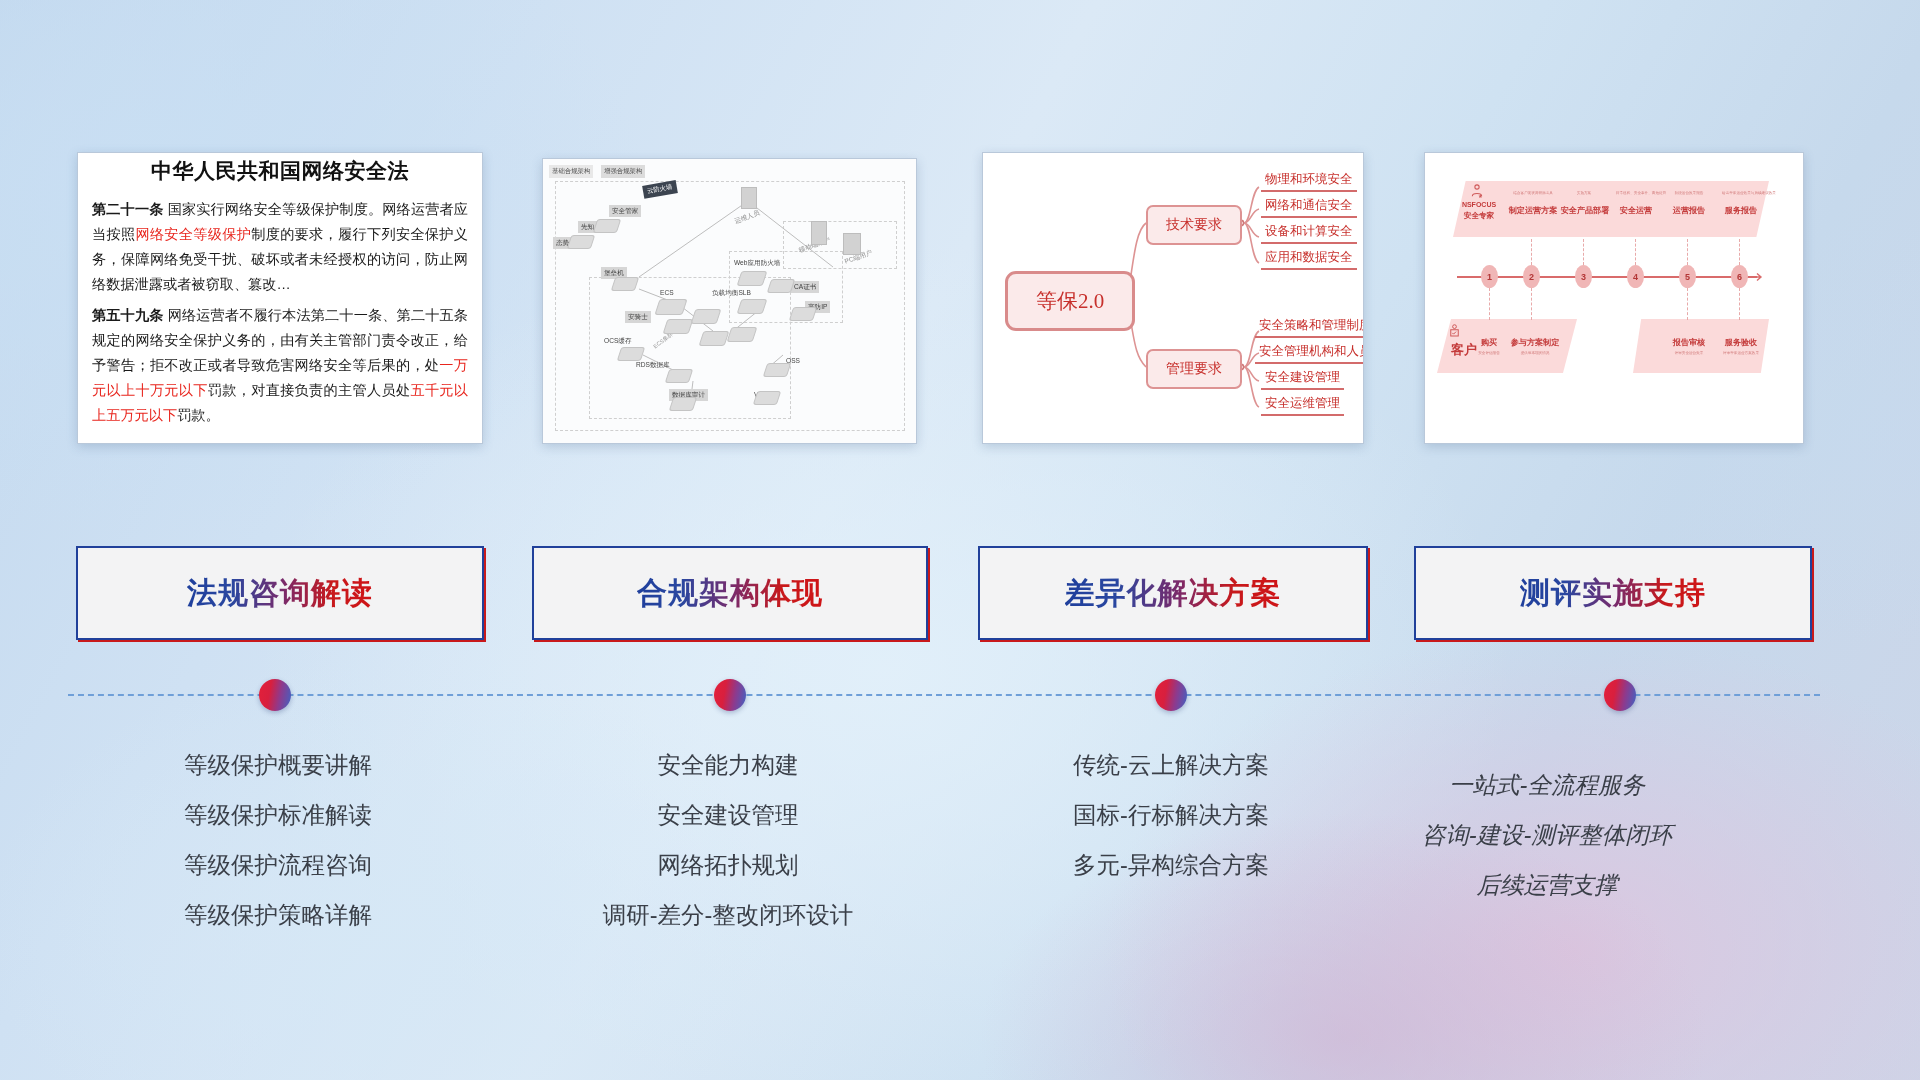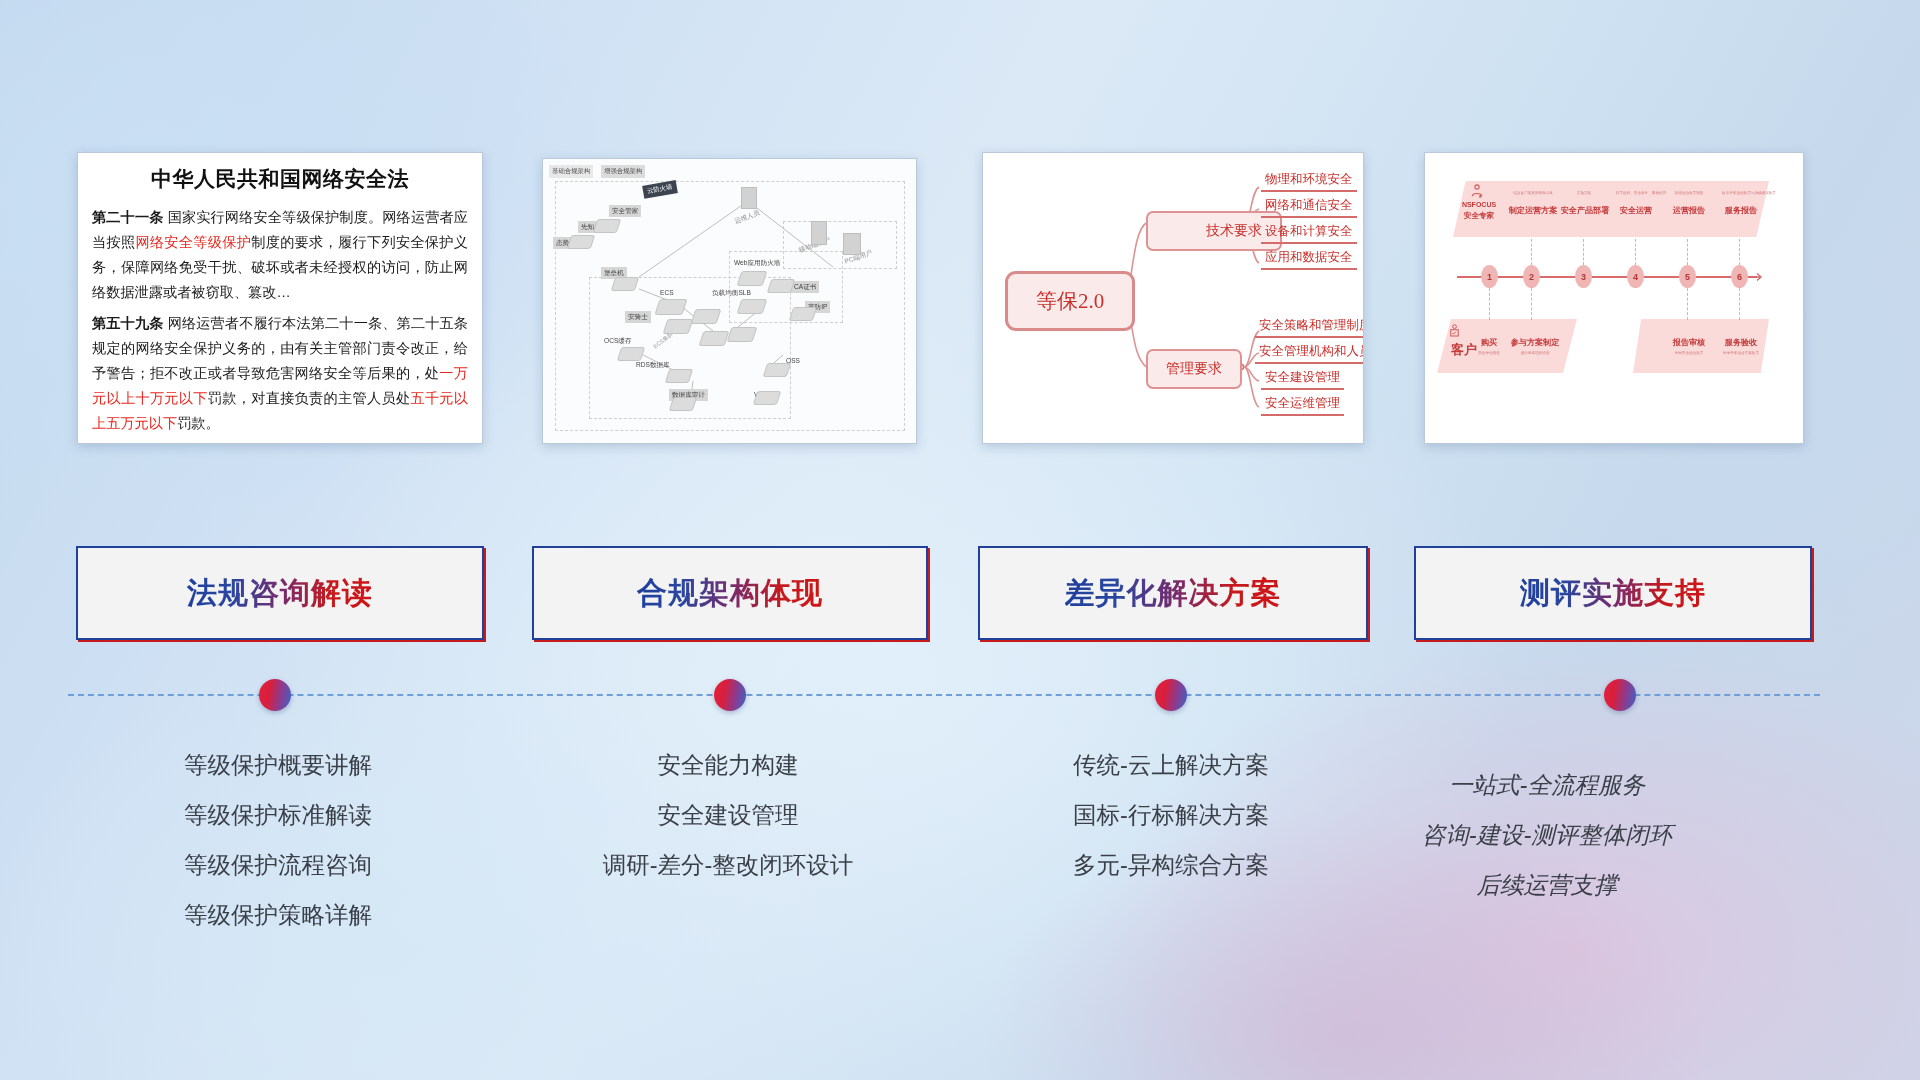--- a/index.html
+++ b/index.html
@@ -24,21 +24,21 @@
   #stage{position:absolute;inset:0;z-index:2;}
 
   
   .cards{position:absolute;left:0;top:152px;width:1920px;height:300px;}
   .card{position:absolute;background:#fff;border:1px solid #b9c8da;
         box-shadow:0 3px 10px rgba(60,90,130,.22);overflow:hidden;}
 
   
   #card1{left:77px;top:0px;width:404px;height:290px;}
   .law-title{text-align:center;font-size:21px;font-weight:bold;color:#111;
-             margin:12px 0 12px 0;letter-spacing:.5px;}
+             margin:4px 0 12px 0;letter-spacing:.5px;}
   .law-body{font-size:14.2px;line-height:25px;color:#1a1a1a;padding:0 14px;text-align:justify;}
   .law-body b{font-weight:bold;}
   .hl{color:#e8251d;}
 
   
   #card2{left:542px;top:6px;width:373px;height:284px;background:#fbfcfd;}
   #arch{position:absolute;inset:0;}
   .arch-tab{position:absolute;font-size:6.4px;color:#4a4a4a;background:#e8e8e8;
             padding:2px 3px;white-space:nowrap;}
   .arch-node{position:absolute;font-size:6.6px;color:#3d3d3d;background:#d6d6d6;
@@ -55,21 +55,21 @@
   #card3{left:982px;top:0px;width:380px;height:290px;}
   #mm{position:absolute;inset:0;}
   .mm-root{position:absolute;left:22px;top:118px;width:124px;height:54px;
            background:#fbeaea;border:3px solid #d98b8b;border-radius:11px;
            display:flex;align-items:center;justify-content:center;
            font-size:21px;color:#c7302c;font-family:"Liberation Serif","DejaVu Serif",serif;}
   .mm-branch{position:absolute;width:92px;height:36px;background:#fbeaea;
              border:2px solid #dd9393;border-radius:7px;
              display:flex;align-items:center;justify-content:center;
              font-size:14px;color:#c7302c;font-family:"Liberation Serif","DejaVu Serif",serif;}
-  #mmb1{left:163px;top:58px;padding-left:40px;}
+  #mmb1{left:163px;top:52px;}
   #mmb2{left:163px;top:196px;}
   .mm-leaf{position:absolute;font-size:12.5px;color:#c7302c;white-space:nowrap;
            font-family:"Liberation Serif","DejaVu Serif",serif;
            border-bottom:2px solid #d36b6b;padding:0 4px 2px 4px;}
 
   
   #card4{left:1424px;top:0px;width:378px;height:290px;}
   #ns{position:absolute;inset:0;}
   .ns-band{position:absolute;background:#fbdada;}
   .ns-band.top{left:28px;top:28px;width:316px;height:56px;
@@ -334,20 +334,21 @@
 
   <div class="list" id="l1">
     <div class="li">等级保护概要讲解</div>
     <div class="li">等级保护标准解读</div>
     <div class="li">等级保护流程咨询</div>
     <div class="li">等级保护策略详解</div>
   </div>
   <div class="list" id="l2">
     <div class="li">安全能力构建</div>
     <div class="li">安全建设管理</div>
+    <div class="li">网络拓扑规划</div>
     <div class="li">调研-差分-整改闭环设计</div>
   </div>
   <div class="list" id="l3">
     <div class="li">传统-云上解决方案</div>
     <div class="li">国标-行标解决方案</div>
     <div class="li">多元-异构综合方案</div>
   </div>
   <div class="list" id="l4">
     <div class="li">一站式-全流程服务</div>
     <div class="li">咨询-建设-测评整体闭环</div>

